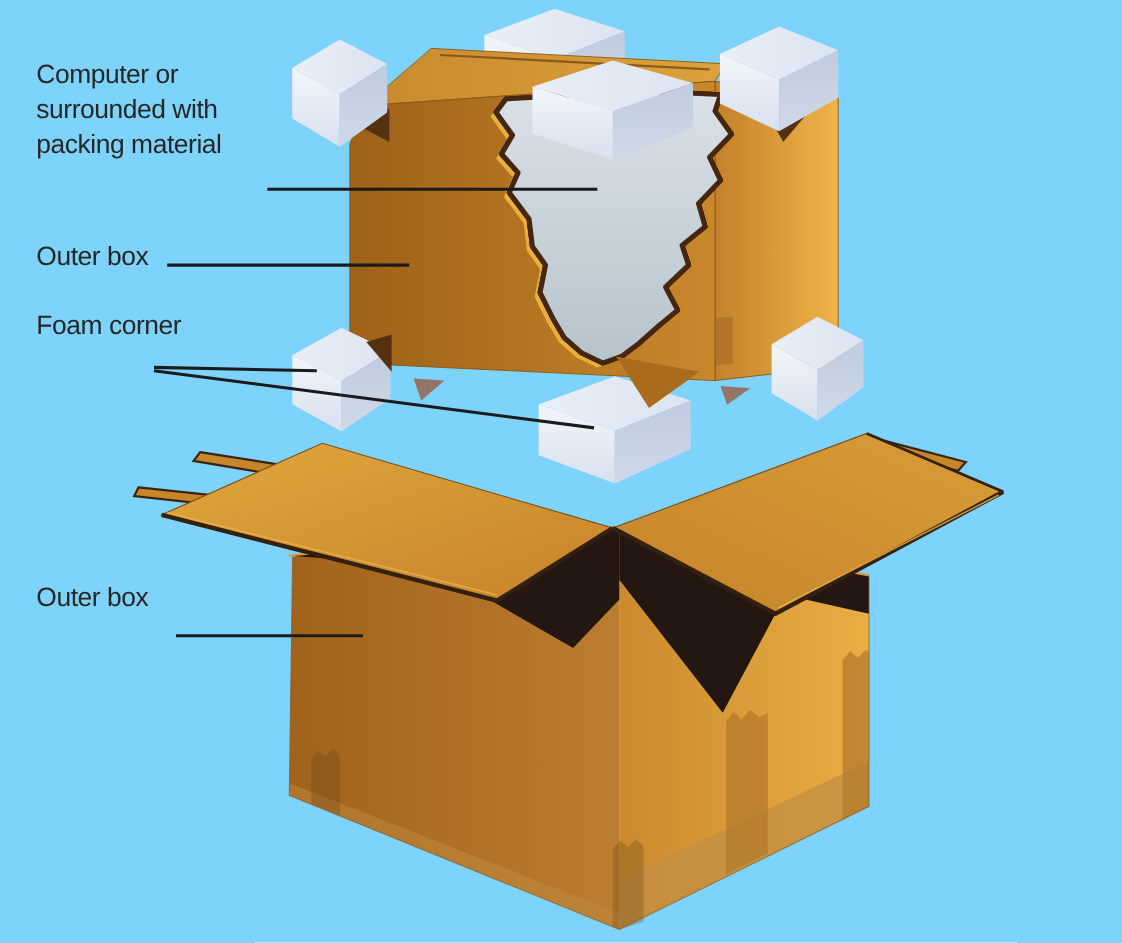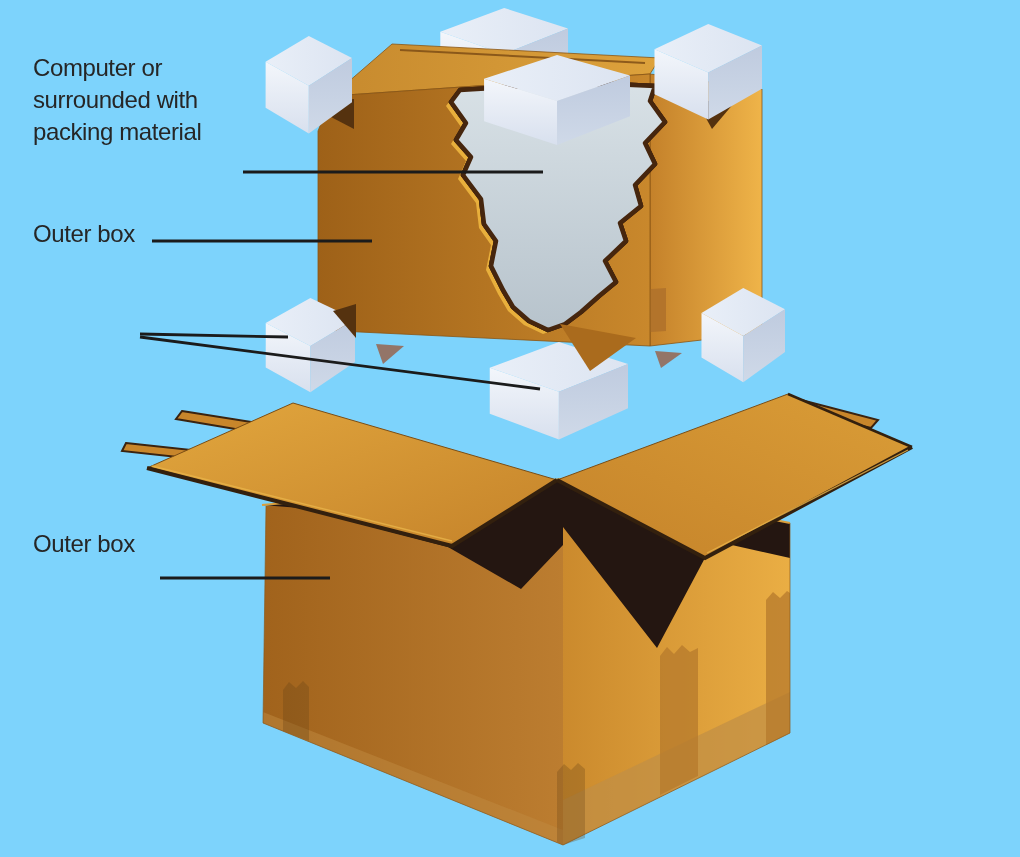--- a/index.html
+++ b/index.html
@@ -177,19 +177,20 @@
     <span>Computer or</span>
     <span>surrounded with</span>
     <span>packing material</span>
   </div>
 
   <div class="diagram-label" style="left:33px;top:218px">
     <span>Outer box</span>
   </div>
 
   <div class="diagram-label" style="left:33px;top:281px">
+    <span>Foam corner</span>
   </div>
 
   <div class="diagram-label" style="left:33px;top:528px">
     <span>Outer box</span>
   </div>
 
 </div>
 
 </body></html>

